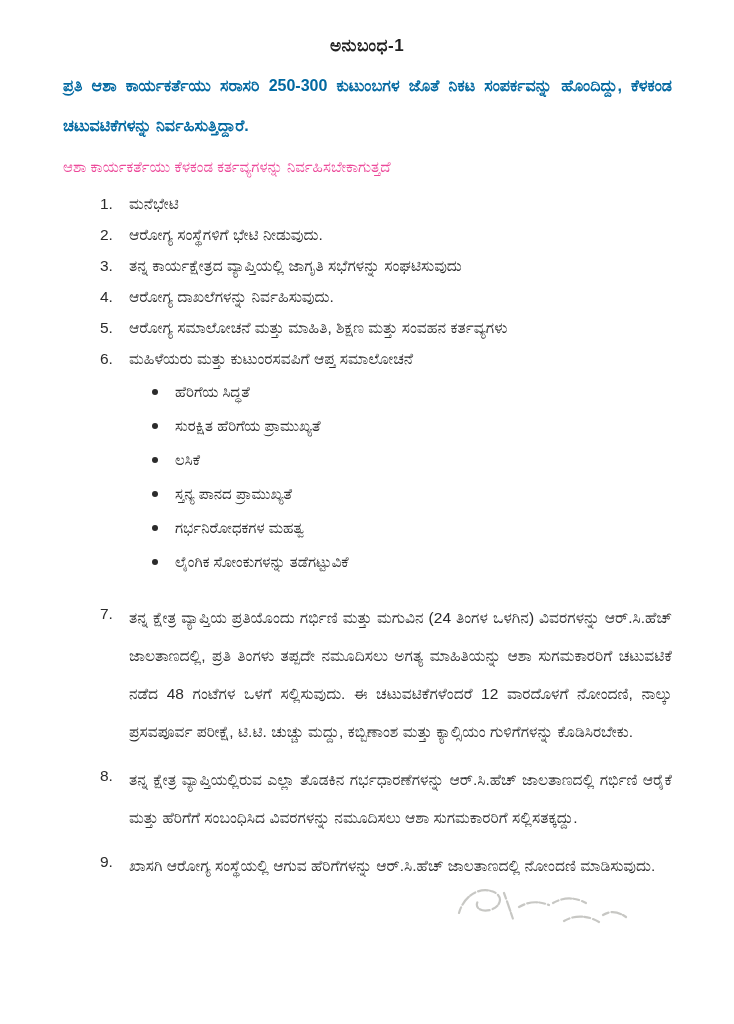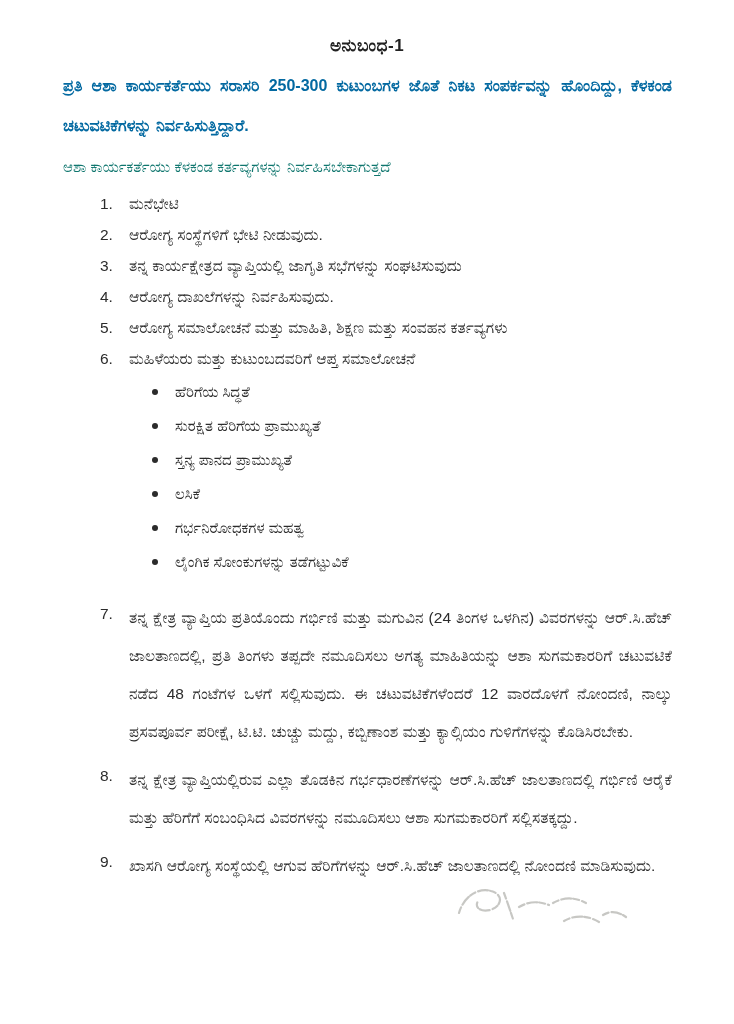--- a/index.html
+++ b/index.html
@@ -37,21 +37,21 @@
     font-size: 16px;
     font-weight: 700;
     line-height: 40px;
     text-align: justify;
     color: #0369a1;
   }
   .duties-heading {
     margin: 12px 62px 0 63px;
     font-size: 15px;
     font-weight: 400;
-    color: #0f766e;
+    color: #ec4899;
   }
   ol.list {
     list-style: none;
     margin: 18px 62px 0 100px;
     padding: 0;
   }
   ol.list-b {
     margin-top: 28px;
   }
   .num-item {
@@ -137,40 +137,40 @@
     <li class="num-item">
       <span class="num">4.</span>
       <span class="txt">ಆರೋಗ್ಯ ದಾಖಲೆಗಳನ್ನು ನಿರ್ವಹಿಸುವುದು.</span>
     </li>
     <li class="num-item">
       <span class="num">5.</span>
       <span class="txt">ಆರೋಗ್ಯ ಸಮಾಲೋಚನೆ ಮತ್ತು ಮಾಹಿತಿ, ಶಿಕ್ಷಣ ಮತ್ತು ಸಂವಹನ ಕರ್ತವ್ಯಗಳು</span>
     </li>
     <li class="num-item">
       <span class="num">6.</span>
-      <span class="txt">ಮಹಿಳೆಯರು ಮತ್ತು ಕುಟುಂಬದವರಿಗೆ ಆಪ್ತ ಸಮಾಲೋಚನೆ</span>
+      <span class="txt">ಮಹಿಳೆಯರು ಮತ್ತು ಕುಟುಂರಸವಪಿಗೆ ಆಪ್ತ ಸಮಾಲೋಚನೆ</span>
     </li>
   </ol>
 
   <ul class="bullets">
     <li class="bullet-item">
       <span class="bullet-dot"></span>
       <span class="txt">ಹೆರಿಗೆಯ ಸಿದ್ಧತೆ</span>
     </li>
     <li class="bullet-item">
       <span class="bullet-dot"></span>
       <span class="txt">ಸುರಕ್ಷಿತ ಹೆರಿಗೆಯ ಪ್ರಾಮುಖ್ಯತೆ</span>
     </li>
     <li class="bullet-item">
       <span class="bullet-dot"></span>
+      <span class="txt">ಲಸಿಕೆ</span>
+    </li>
+    <li class="bullet-item">
+      <span class="bullet-dot"></span>
       <span class="txt">ಸ್ತನ್ಯ ಪಾನದ ಪ್ರಾಮುಖ್ಯತೆ</span>
-    </li>
-    <li class="bullet-item">
-      <span class="bullet-dot"></span>
-      <span class="txt">ಲಸಿಕೆ</span>
     </li>
     <li class="bullet-item">
       <span class="bullet-dot"></span>
       <span class="txt">ಗರ್ಭನಿರೋಧಕಗಳ ಮಹತ್ವ</span>
     </li>
     <li class="bullet-item">
       <span class="bullet-dot"></span>
       <span class="txt">ಲೈಂಗಿಕ ಸೋಂಕುಗಳನ್ನು ತಡೆಗಟ್ಟುವಿಕೆ</span>
     </li>
   </ul>

